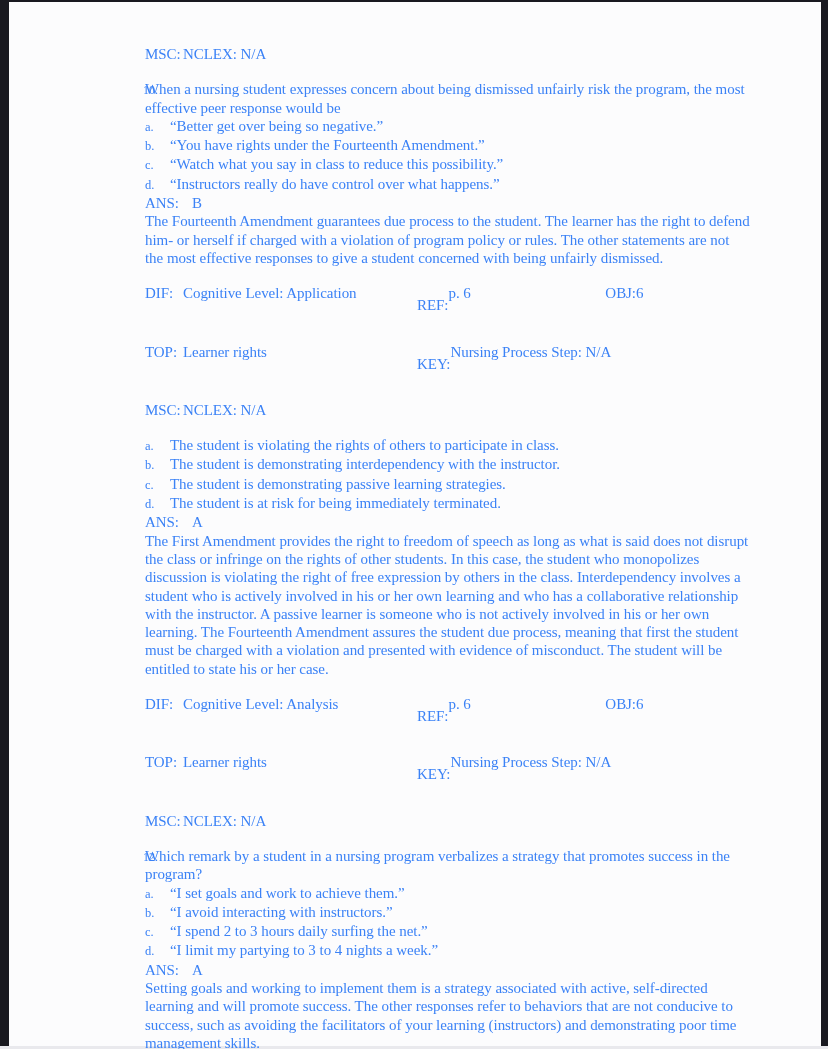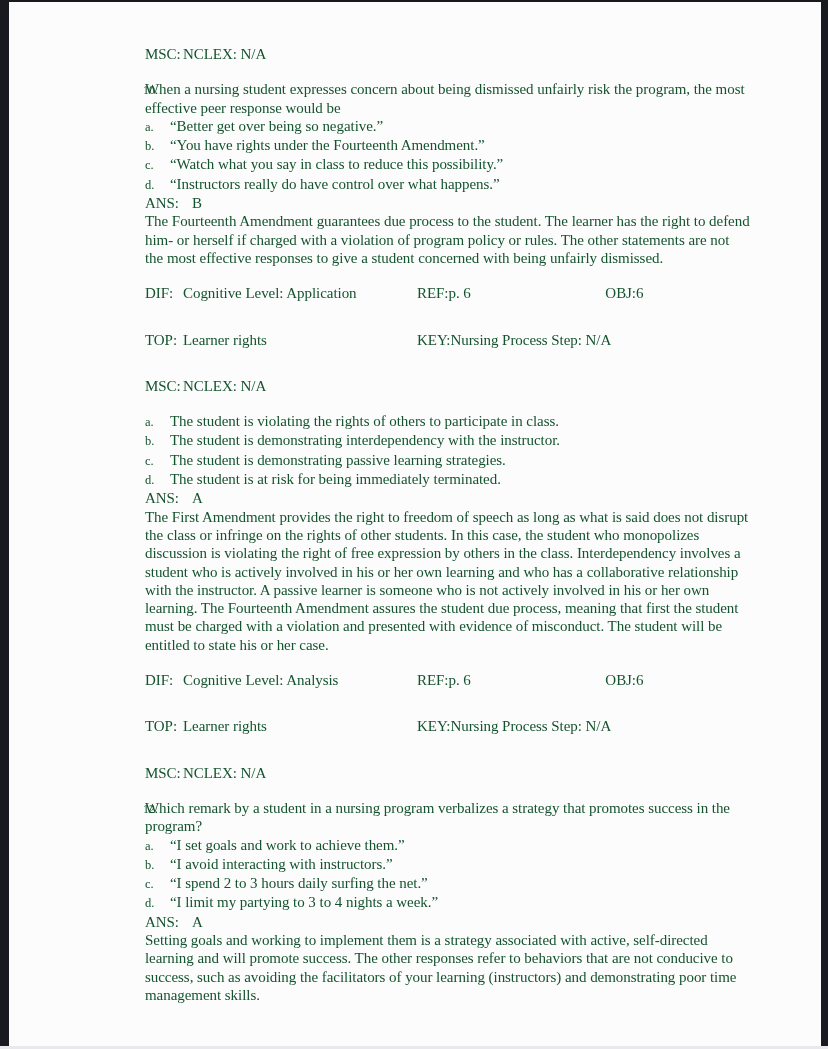--- a/index.html
+++ b/index.html
@@ -4,41 +4,41 @@
 <style>
   * { box-sizing: border-box; margin: 0; padding: 0; }
   html, body { background: #ffffff; }
   .screen {
     position: relative;
     width: 828px;
     height: 1049px;
     background: #fcfcfd;
     overflow: hidden;
     font-family: "Liberation Serif", serif;
-    color: #14532d;
+    color: #3b82f6;
   }
   .edge { position: absolute; }
   .edge-left   { left: 0; top: 0; width: 9px;  height: 1049px; background: #191920; }
   .edge-right  { right: 0; top: 0; width: 7px; height: 1049px; background: #191920; }
   .edge-top    { left: 0; top: 0; width: 828px; height: 2px;  background: #191920; }
   .edge-bottom { left: 0; bottom: 0; width: 828px; height: 3px; background: #e9e9ed; }
 
   .content {
     position: absolute;
     left: 145px;
     top: 45px;
     width: 606px;
     font-size: 15px;
     line-height: 18.3px;
     letter-spacing: -0.05px;
   }
 
   .meta-line { display: flex; }
   .m-label  { flex: 0 0 38px; }
-  .m-label2 { flex: 0 0 31px; }
+  .m-label2 { flex: 0 0 31px; margin-top: 12px; }
   .m-label3 { flex: 0 0 43px; text-align: right; }
 
   .question { margin-top: 17px; position: relative; }
   .q-head { position: relative; }
   .q-num {
     position: absolute;
     left: -35px;
     top: 2px;
     font-size: 12px;
     line-height: 16px;

